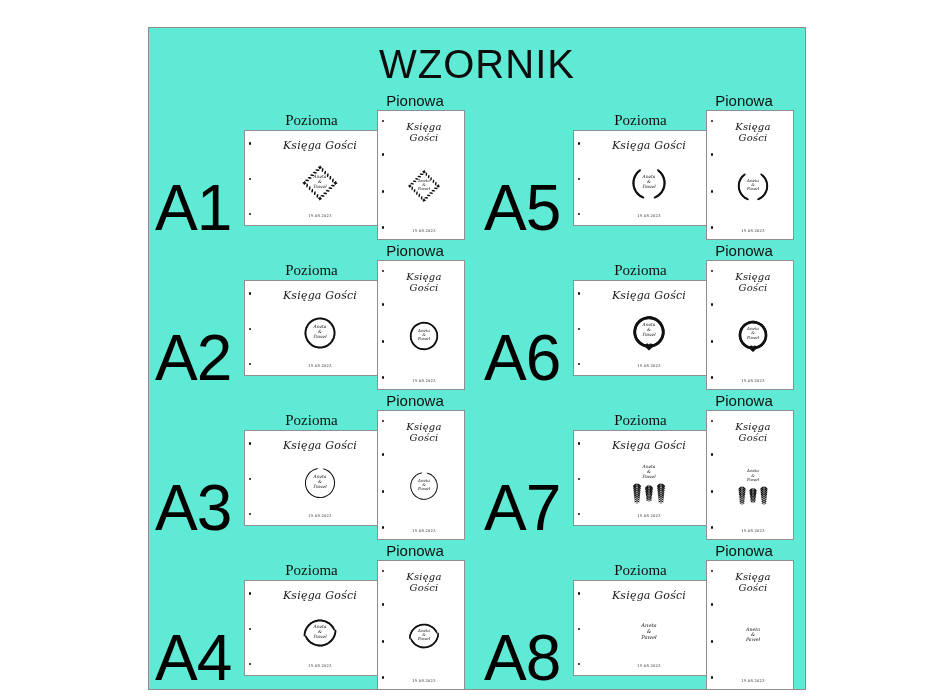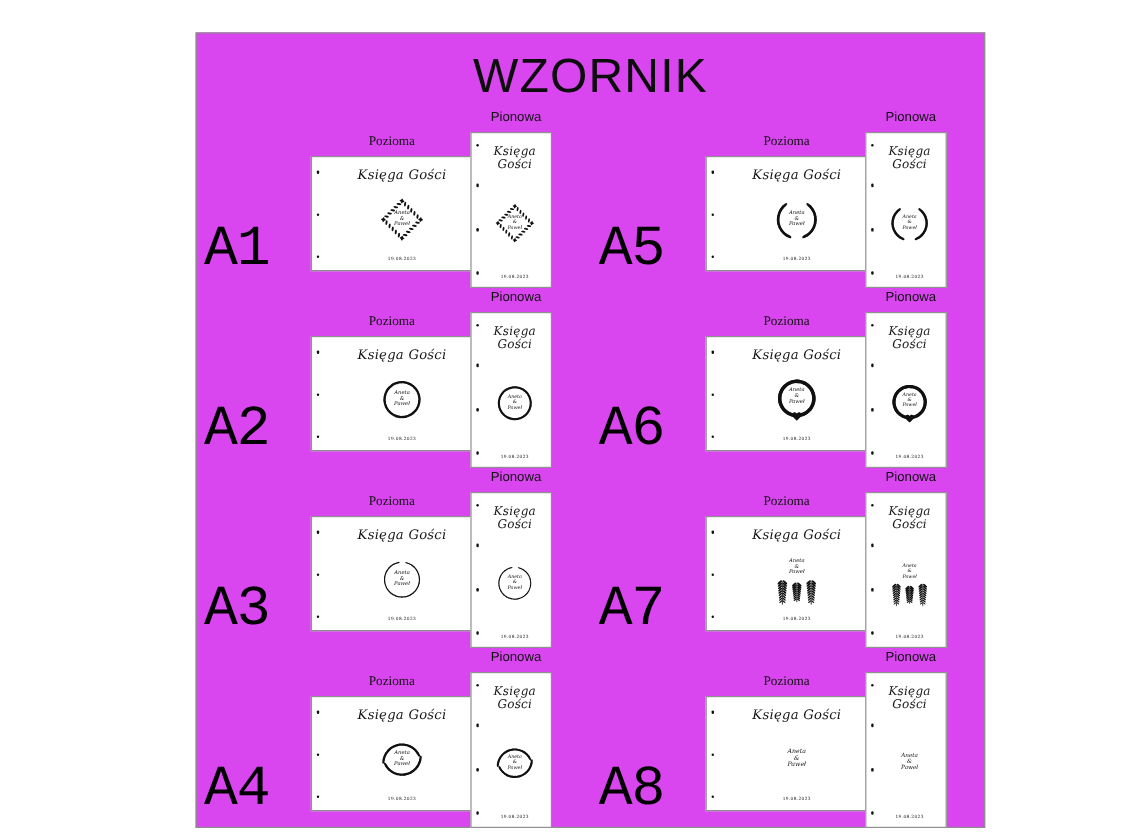--- a/index.html
+++ b/index.html
@@ -7,25 +7,25 @@
   body{
     width:952px;height:700px;
     background:#ffffff;
     font-family:"Liberation Sans", sans-serif;
     overflow:hidden;
     position:relative;
   }
   
   #sheet-frame{
     position:absolute;
-    left:163px; top:27px;
+    left:148px; top:27px;
     width:658px; height:663px;
     border:1.5px solid #8d8d8d;
     box-sizing:border-box;
-    background:#d946ef;
+    background:#5eead4;
   }
   
   #page-title{
     position:absolute;
     left:0; right:0; top:14px;
     text-align:center;
     font-size:40px;
     font-weight:400;
     letter-spacing:1px;
     color:#0d0d0d;
@@ -38,49 +38,49 @@
     width:658px; height:600px;
   }
   .variant-cell{
     position:absolute;
     width:329px;
     height:150px;
   }
   .variant-code{
     position:absolute;
     left:6px; bottom:8px;
-    font-size:47px;
+    font-size:64px;
     line-height:47px;
     letter-spacing:-1px;
     color:#000;
-    font-family:Liberation Mono, monospace;
+    font-family:Liberation Sans, sans-serif;
     white-space:nowrap;
   }
   
   .orient-label{
     position:absolute;
-    font-size:11px;
+    font-size:15px;
     color:#111;
     text-align:center;
     white-space:nowrap;
     font-family:"Liberation Sans", sans-serif;
   }
   .lbl-poz{ left:90px; top:22px; width:145px;font-family:Liberation Serif, serif; }
   .lbl-pio{ left:216px; top:2px;  width:100px; }
 
   
   .card{
     position:absolute;
     background:#fff;
     border:1px solid #8f8f8f;
     box-sizing:border-box;
     overflow:hidden;
   }
   .card-h{ left:95px; top:40px;  width:146px; height:96px; }
-  .card-v{ left:228px; top:20px; width:68px;  height:130px; }
+  .card-v{ left:228px; top:20px; width:88px;  height:130px; }
 
   .holes{ position:absolute; left:0; top:0; bottom:0; width:10px; }
   .hole{
     position:absolute; left:4px;
     width:2.4px; height:2.4px;
     background:#111; border-radius:50%;
   }
   .card-h .hole:nth-child(1){ top:12%; }
   .card-h .hole:nth-child(2){ top:50%; }
   .card-h .hole:nth-child(3){ top:87%; }

